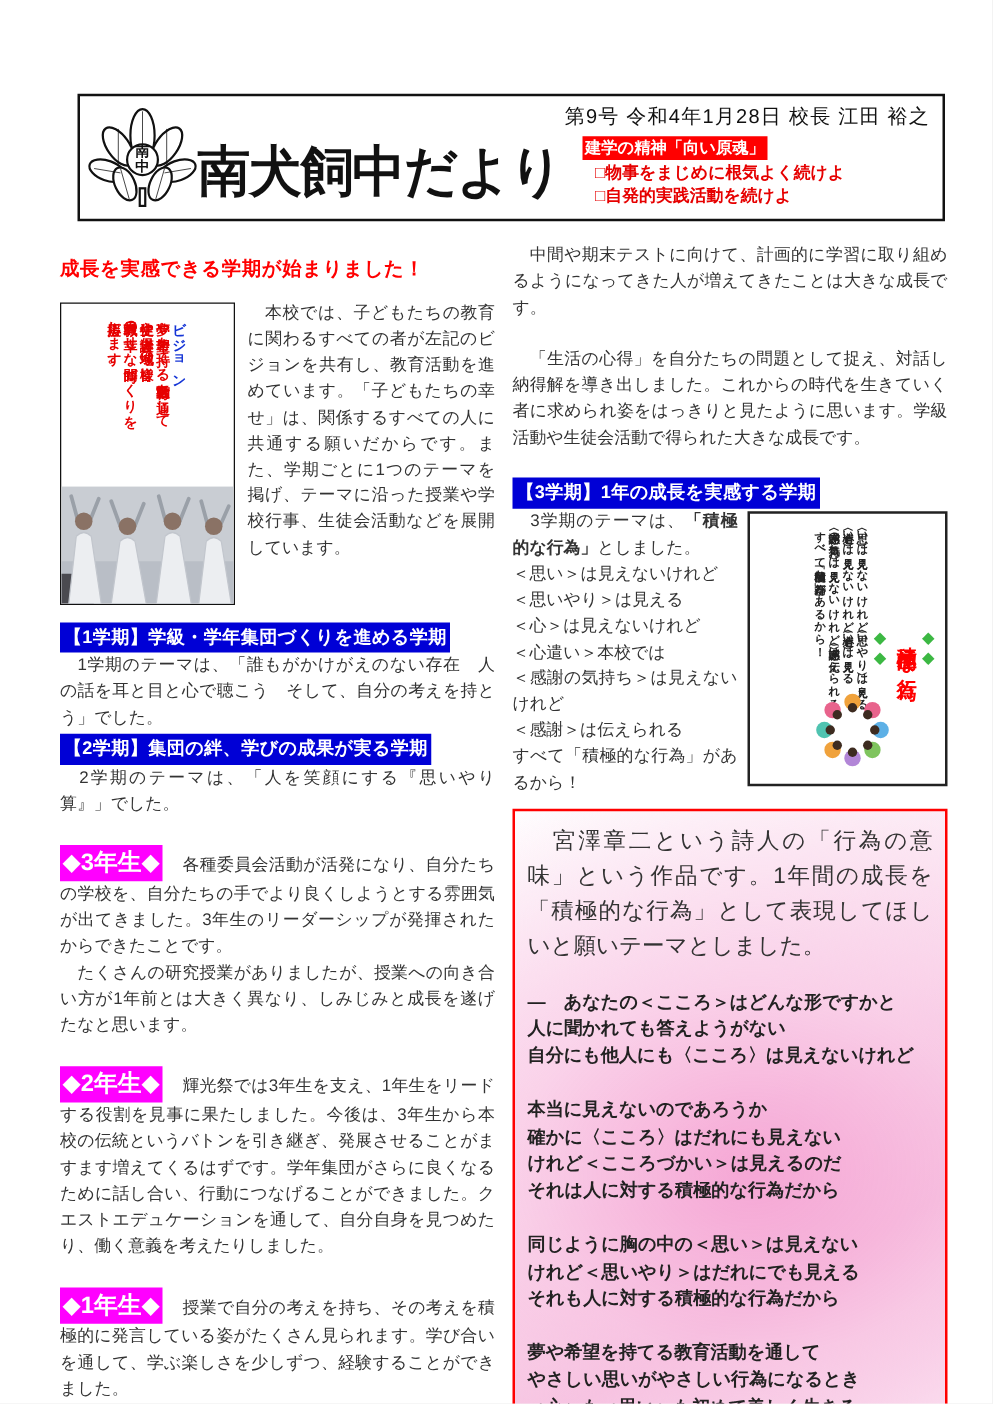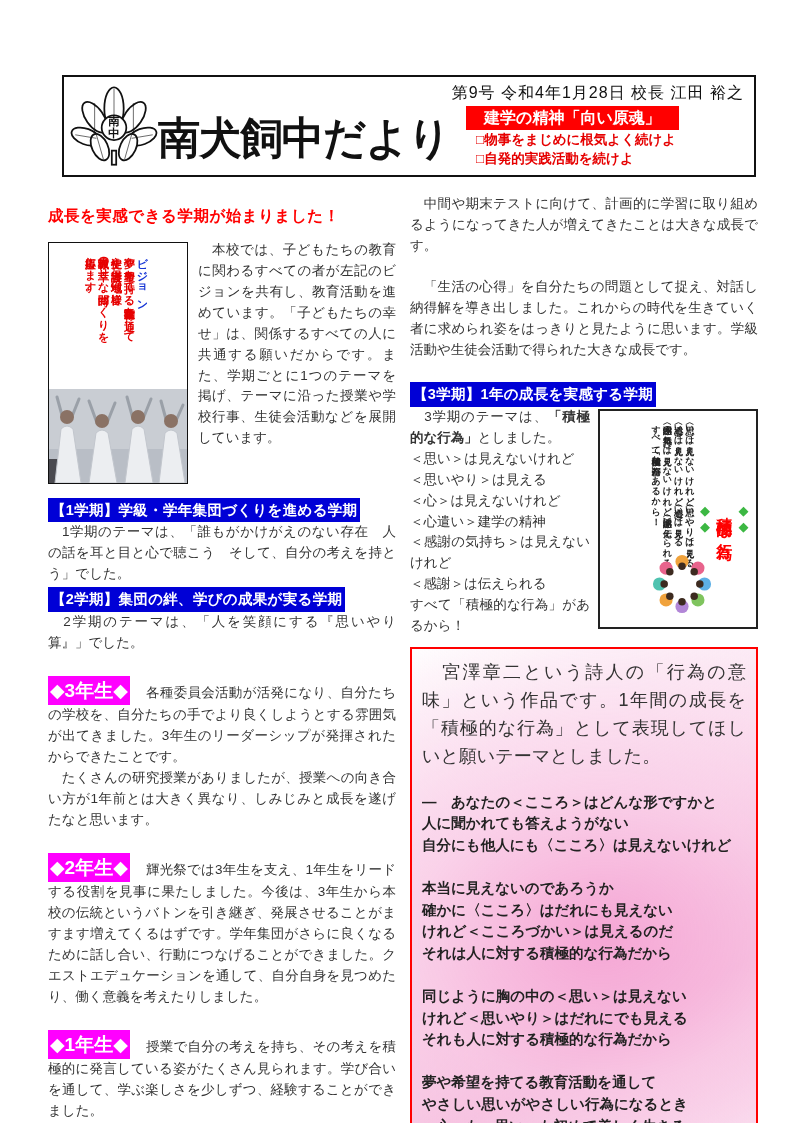--- a/index.html
+++ b/index.html
@@ -20,21 +20,21 @@
   .issue-line {
     text-align:right; font-size:16px; font-weight:normal; color:#111;
     letter-spacing:1px; padding:2px 2px 0 0; white-space:nowrap;
   }
   .title-row { display:flex; flex:1; align-items:center; }
   .paper-title {
     font-size:44px; font-weight:bold; color:#111; letter-spacing:-1px;
     line-height:1; white-space:nowrap; transform:scaleX(.96); transform-origin:left center;
   }
   .motto { margin-left:4px; font-size:13.5px; line-height:1.45; color:#e60000; font-weight:bold; white-space:nowrap; }
-  .motto-badge { background:#ff0000; color:#fff; padding:0 18px; font-size:16px; display:inline-block; }
+  .motto-badge { background:#ff0000; color:#fff; padding:0 2px; font-size:13px; display:inline-block; }
   .motto-item { padding-left:10px; }
   
   .columns {
     position:absolute; left:48px; top:190px; width:710px;
     display:flex; gap:14px;
   }
   .col { width:348px; font-size:13.5px; line-height:1.55; text-align:justify; color:#333; }
   .red-headline {
     color:#ff0000; font-weight:bold; font-size:15.5px; letter-spacing:.5px;
     padding:14px 0 12px 0;
@@ -241,21 +241,21 @@
                   <circle cx="19" cy="19" r="4"></circle>
               </g>
               <circle cx="32" cy="32" r="10" fill="#fff"></circle>
             </svg>
           </div>
         </div>
         <p class="body-para"><span>　3学期のテーマは、</span><b>「積極的な行為」</b><span>としました。</span></p>
         <div>＜思い＞は見えないけれど</div>
         <div>＜思いやり＞は見える</div>
         <div>＜心＞は見えないけれど</div>
-        <div>＜心遣い＞建学の精神</div>
+        <div>＜心遣い＞本校では</div>
         <div>＜感謝の気持ち＞は見えないけれど</div>
         <div>＜感謝＞は伝えられる</div>
         <div>すべて「積極的な行為」があるから！</div>
       </div>
 
       <div class="poem-box">
         <p class="poem-intro">　宮澤章二という詩人の「行為の意味」という作品です。1年間の成長を「積極的な行為」として表現してほしいと願いテーマとしました。</p>
         <div class="stanza">
           <div>―　あなたの＜こころ＞はどんな形ですかと</div>
           <div>人に聞かれても答えようがない</div>

